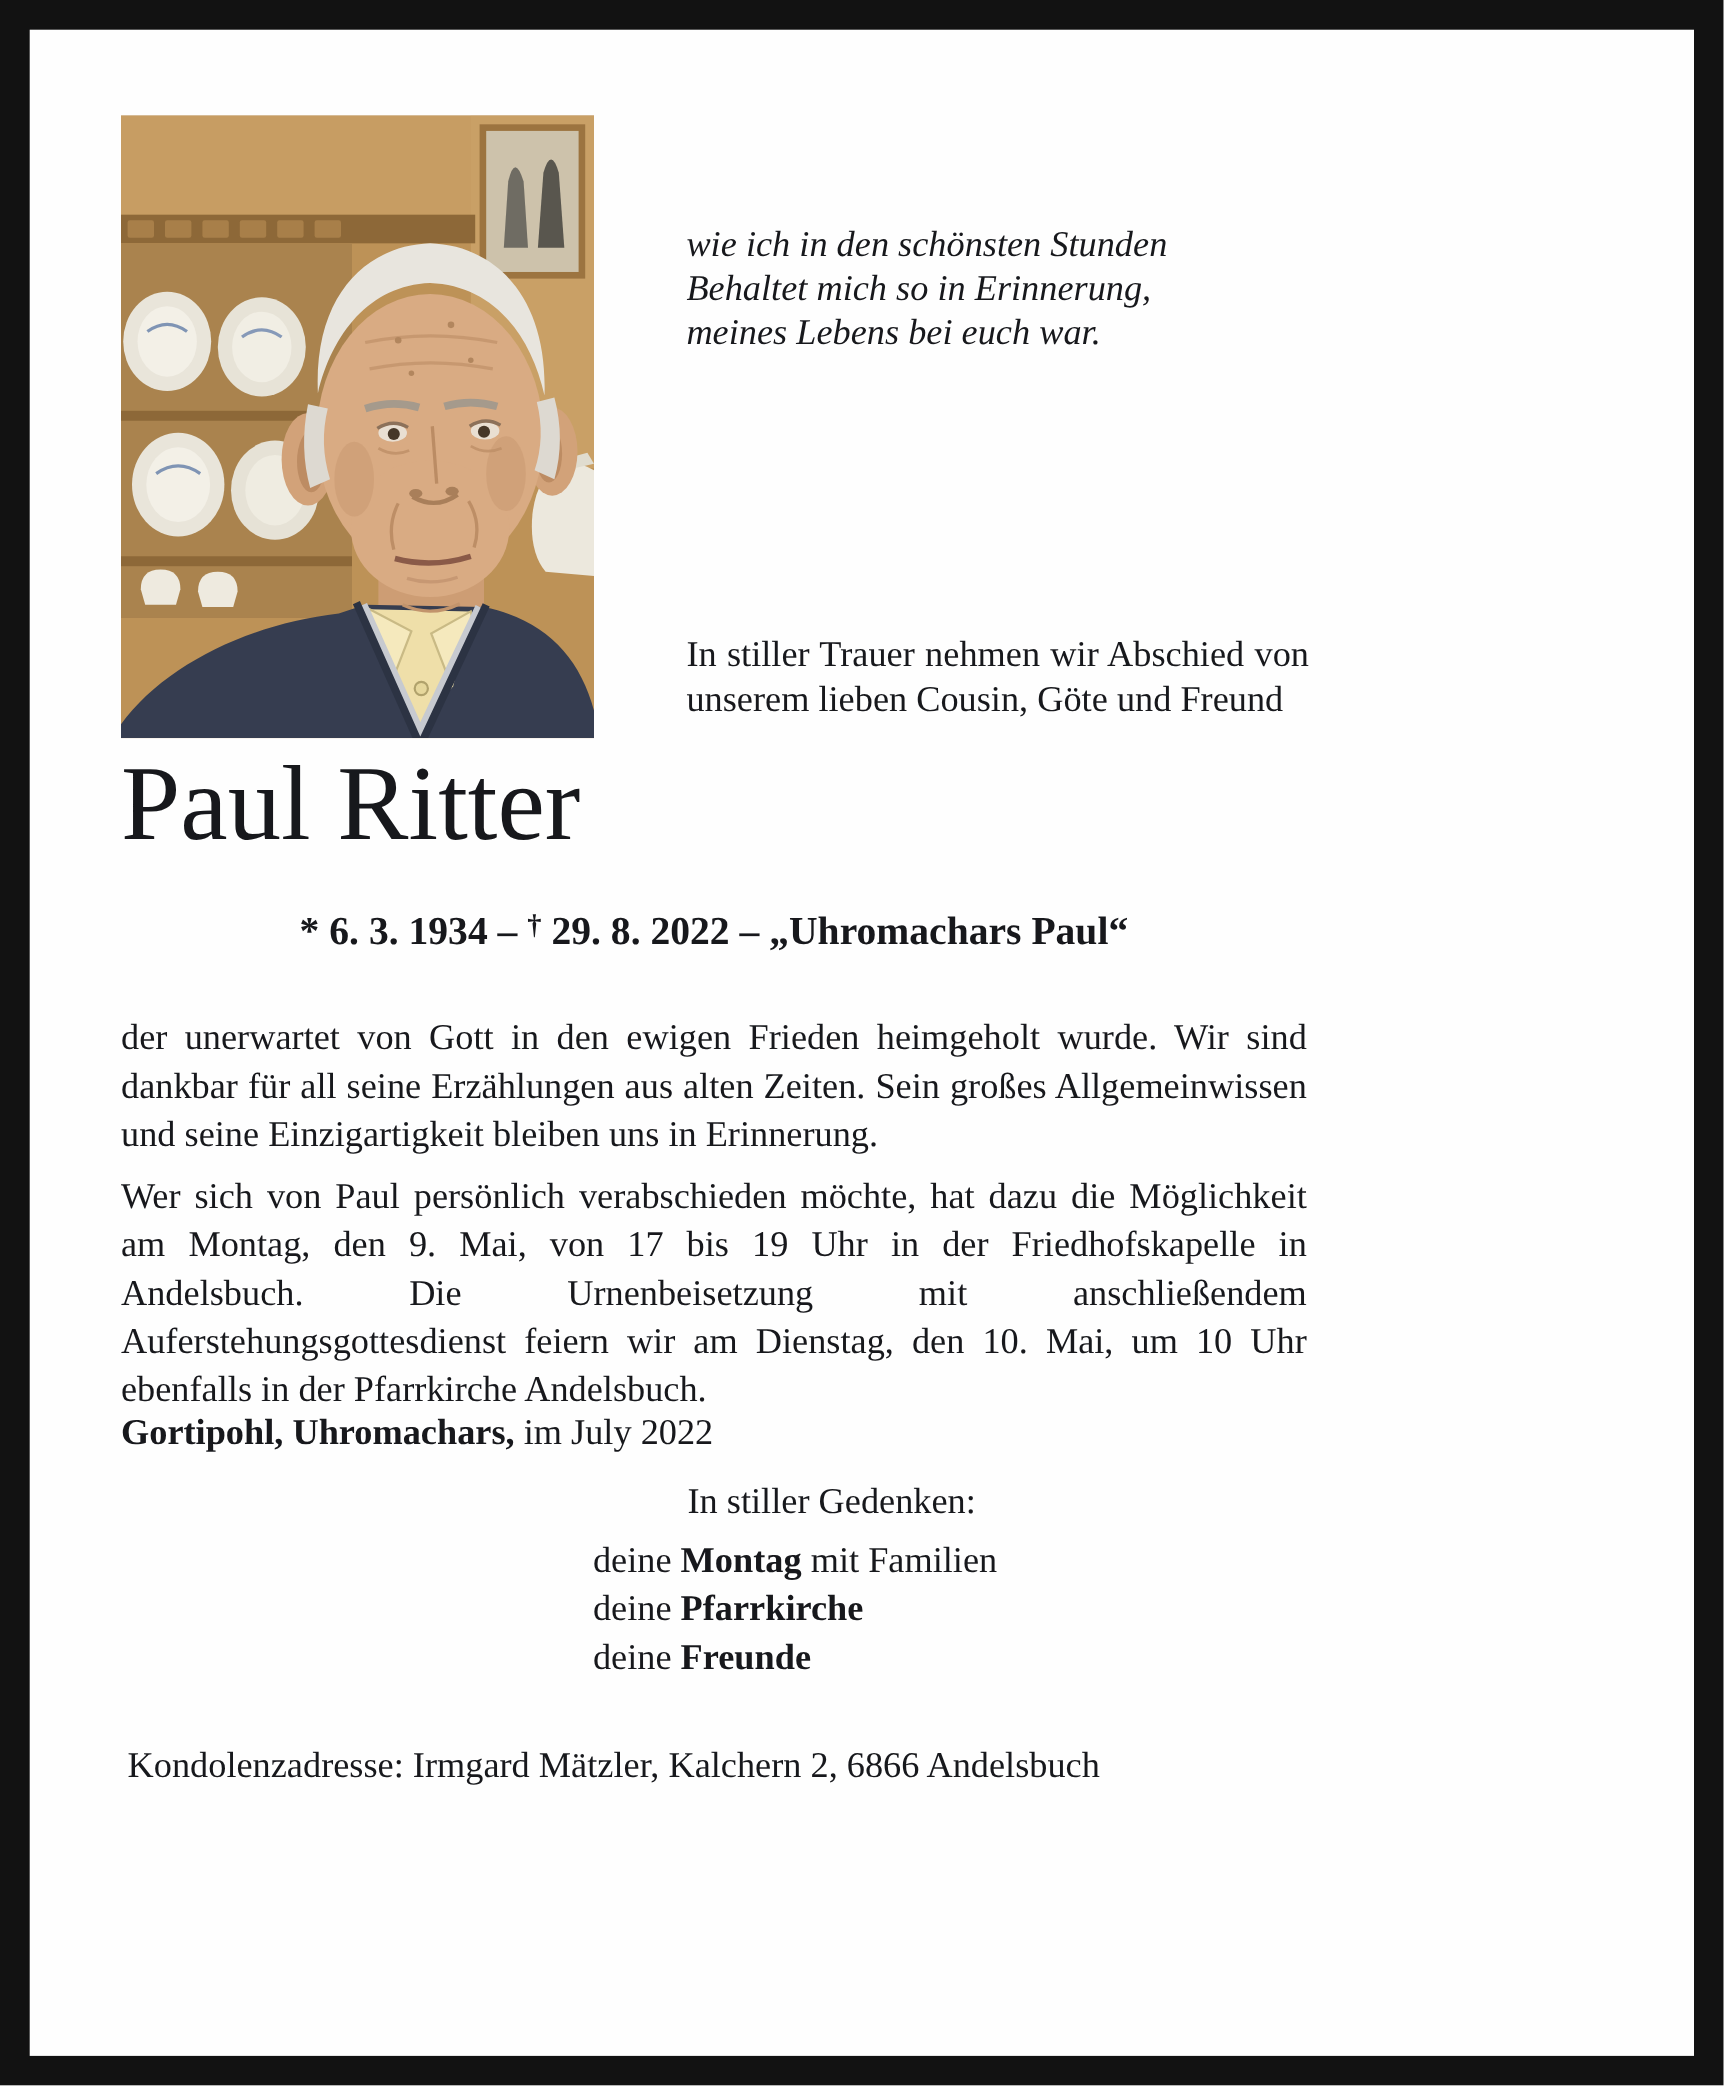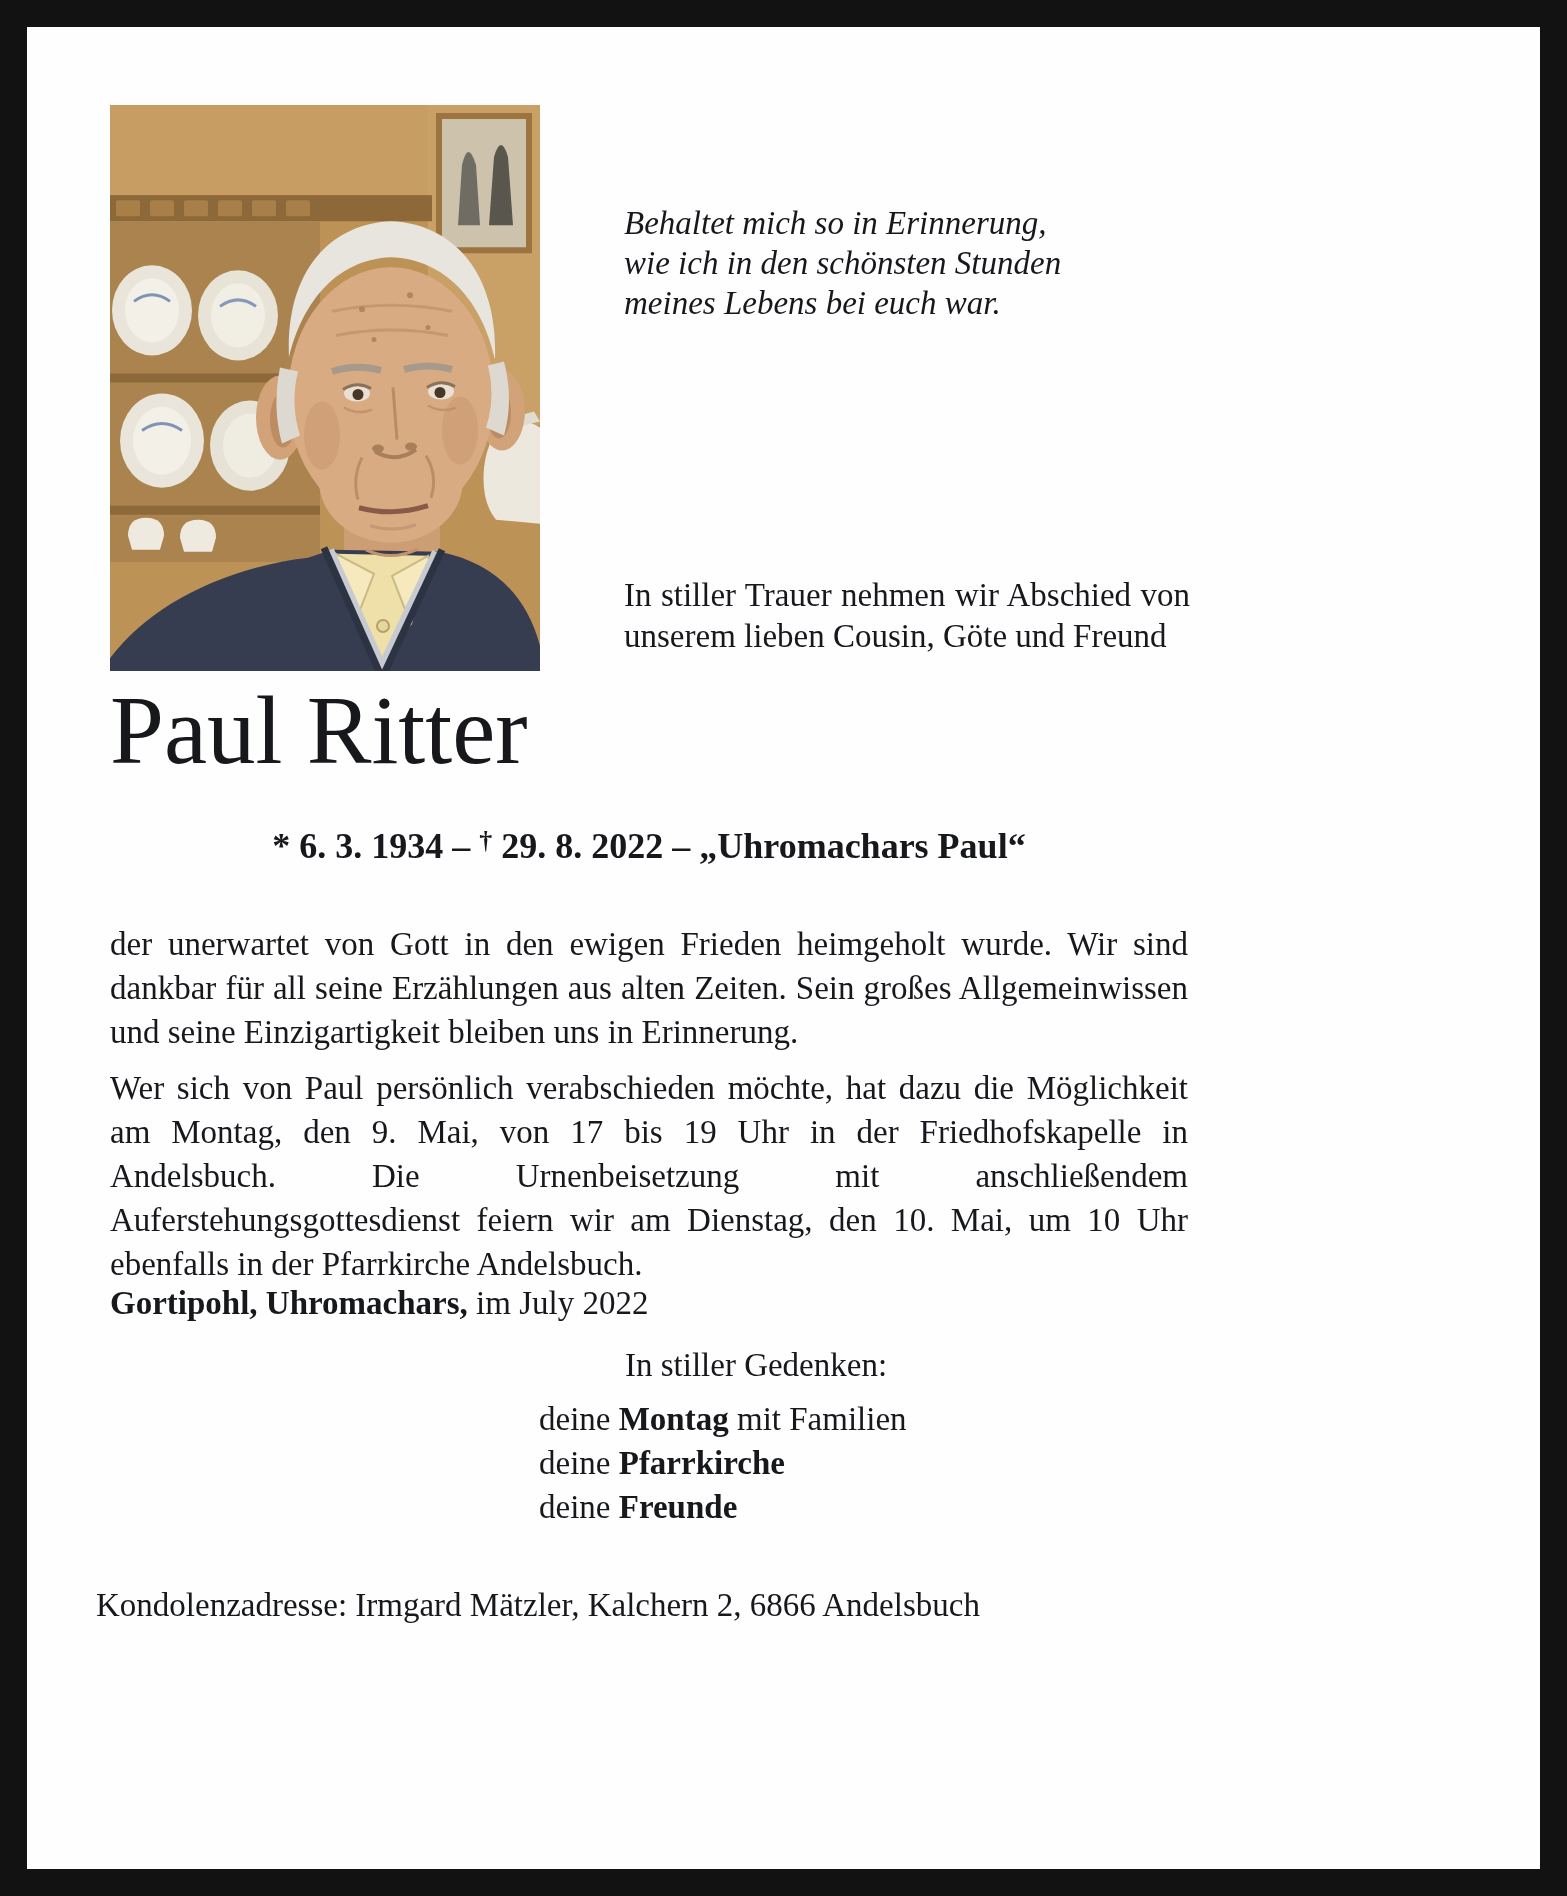--- a/index.html
+++ b/index.html
@@ -57,21 +57,21 @@
   .para2 { top: 1006px; }
 
   .placeline { position: absolute; left: 83px; top: 1258px; font-size: 33px; }
   .placeline .bold { font-weight: bold; }
 
   .gedenken-heading { position: absolute; left: 598px; top: 1320px; font-size: 33px; }
 
   .gedenken-list { position: absolute; left: 512px; top: 1370px; font-size: 33px; line-height: 44px; }
   .gedenken-list .rname { font-weight: bold; }
 
-  .condolence { position: absolute; left: 69px; top: 1560px; font-size: 33px; }
+  .condolence { position: absolute; left: 89px; top: 1560px; font-size: 33px; }
 </style>
 </head>
 <body>
 
 <div class="frame">
   <div class="page">
 
     <div class="photo">
       <svg viewBox="0 0 430 565" preserveAspectRatio="none" role="img">
 
@@ -153,22 +153,22 @@
           <path d="M252 352 Q242 372 248 394" stroke="#bd8e66" stroke-width="3" fill="none"></path>
           <path d="M316 350 Q328 370 321 392" stroke="#bd8e66" stroke-width="3" fill="none"></path>
           <path d="M249 402 Q283 411 318 400" stroke="#8a5a48" stroke-width="5" fill="none"></path>
           <path d="M260 420 Q283 427 306 419" stroke="#c79873" stroke-width="3" fill="none"></path>
           <path d="M256 444 Q282 456 308 443" stroke="#c2946c" stroke-width="3" fill="none"></path>
         </g>
       </svg>
     </div>
 
     <div class="quote">
+      <div>wie ich in den schönsten Stunden</div>
       <div>Behaltet mich so in Erinnerung,</div>
-      <div>wie ich in den schönsten Stunden</div>
       <div>meines Lebens bei euch war.</div>
     </div>
 
     <div class="intro">In stiller Trauer nehmen wir Abschied von unserem lieben Cousin, Göte und Freund</div>
 
     <div class="name">Paul Ritter</div>
 
     <div class="dates"><span>* 6. 3. 1934 – </span><span class="cross">†</span><span> 29. 8. 2022 – „Uhromachars Paul“</span></div>
 
     <p class="para para1">der unerwartet von Gott in den ewigen Frieden heimgeholt wurde. Wir sind dankbar für all seine Erzählungen aus alten Zeiten. Sein großes Allgemeinwissen und seine Einzigartigkeit bleiben uns in Erinnerung.</p>

